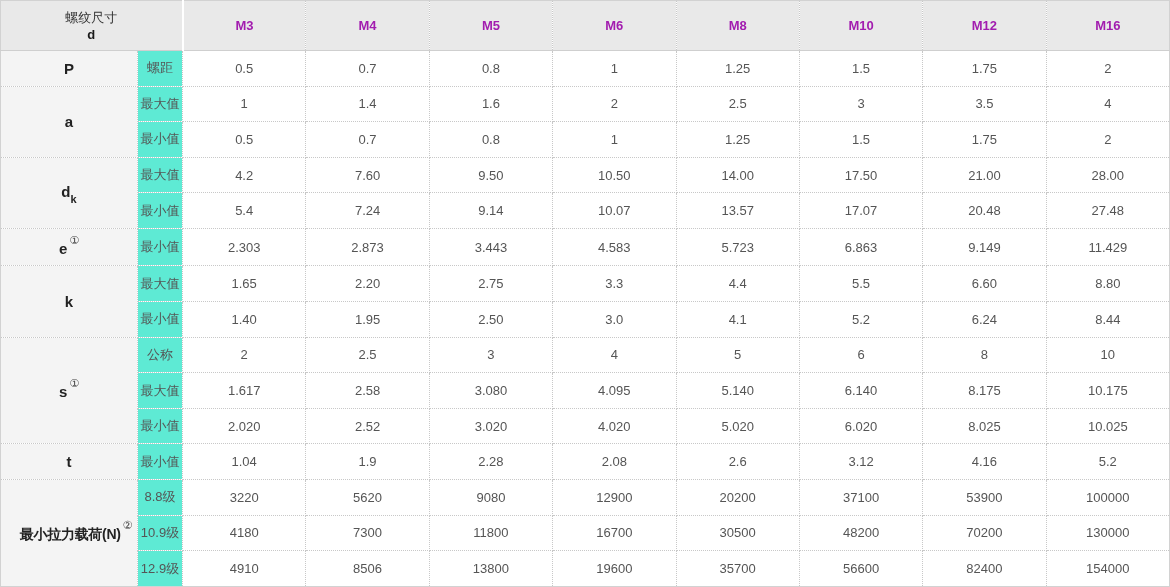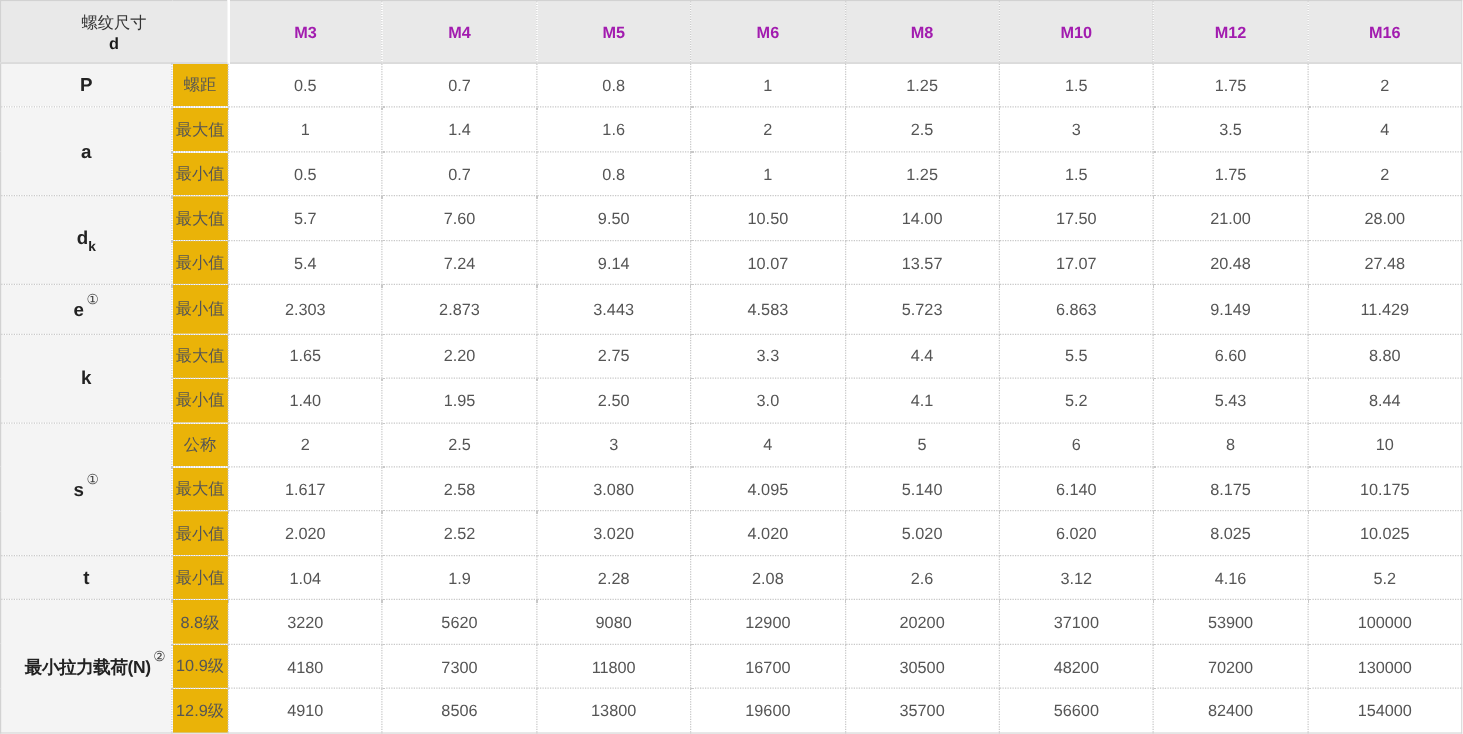--- a/index.html
+++ b/index.html
@@ -44,21 +44,21 @@
   #spec .rowlabel {
     background: #f4f4f4;
     font-weight: bold;
     color: #222222;
     font-size: 15px;
   }
   #spec .rowlabel.long { font-size: 14px; letter-spacing: -0.3px; padding-left: 16px; }
   #spec .rowlabel sub { font-size: 11px; font-weight: bold; position: relative; top: 2px; }
   #spec .rowlabel sup { font-size: 11px; font-weight: normal; color: #444444; position: relative; top: -4px; margin-left: 2px; }
   #spec .sublabel {
-    background: #eab308;
+    background: #5eead4;
     color: #555555;
     font-size: 13px;
     padding: 0;
   }
   #spec td.value { background: #ffffff; }
 </style>
 </head>
 <body>
 
 <table id="spec">
@@ -124,21 +124,21 @@
         <td class="value">0.8</td>
         <td class="value">1</td>
         <td class="value">1.25</td>
         <td class="value">1.5</td>
         <td class="value">1.75</td>
         <td class="value">2</td>
       </tr>
       <tr>
         <th class="rowlabel" rowspan="2"><span>d</span><sub>k</sub></th>
         <th class="sublabel">最大值</th>
-        <td class="value">5.7</td>
+        <td class="value">4.2</td>
         <td class="value">7.60</td>
         <td class="value">9.50</td>
         <td class="value">10.50</td>
         <td class="value">14.00</td>
         <td class="value">17.50</td>
         <td class="value">21.00</td>
         <td class="value">28.00</td>
       </tr>
       <tr>
         <th class="sublabel">最小值</th>
@@ -176,21 +176,21 @@
         <td class="value">8.80</td>
       </tr>
       <tr>
         <th class="sublabel">最小值</th>
         <td class="value">1.40</td>
         <td class="value">1.95</td>
         <td class="value">2.50</td>
         <td class="value">3.0</td>
         <td class="value">4.1</td>
         <td class="value">5.2</td>
-        <td class="value">5.43</td>
+        <td class="value">6.24</td>
         <td class="value">8.44</td>
       </tr>
       <tr>
         <th class="rowlabel" rowspan="3"><span>s</span><sup>①</sup></th>
         <th class="sublabel">公称</th>
         <td class="value">2</td>
         <td class="value">2.5</td>
         <td class="value">3</td>
         <td class="value">4</td>
         <td class="value">5</td>

